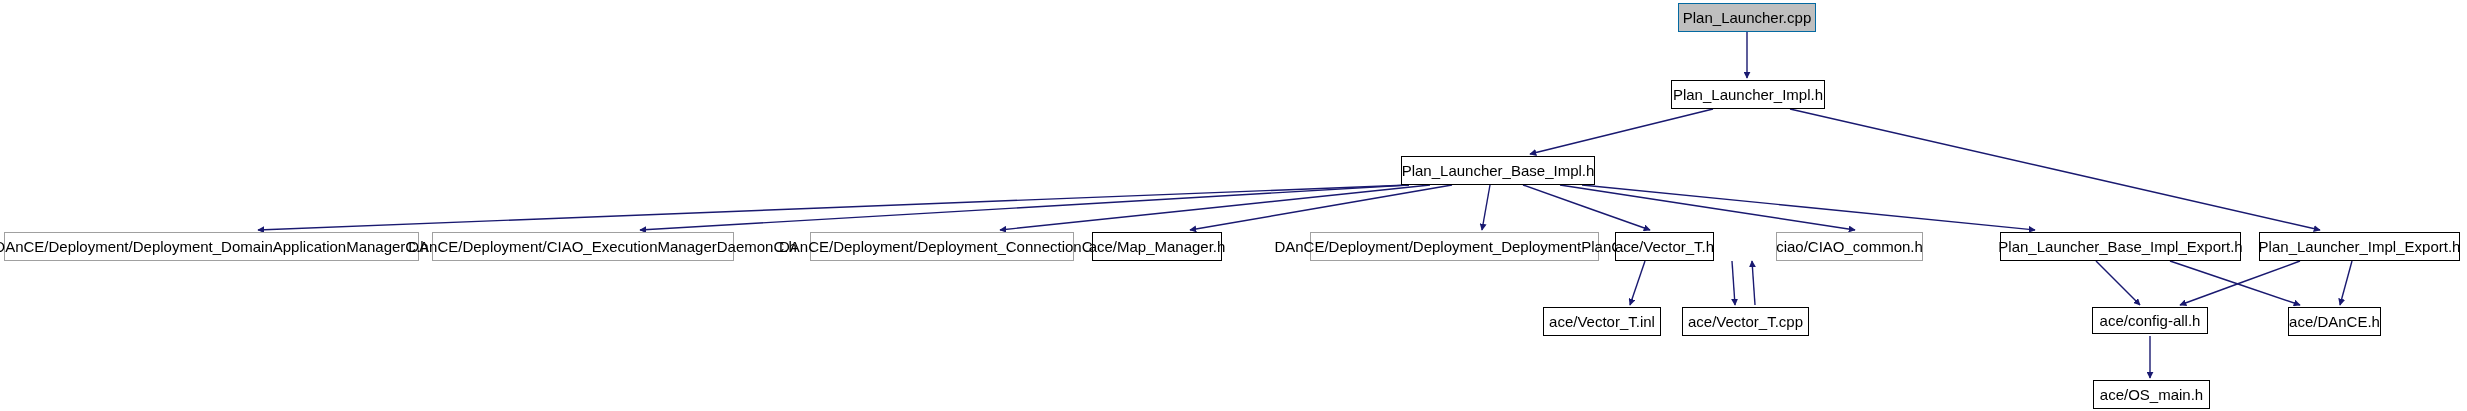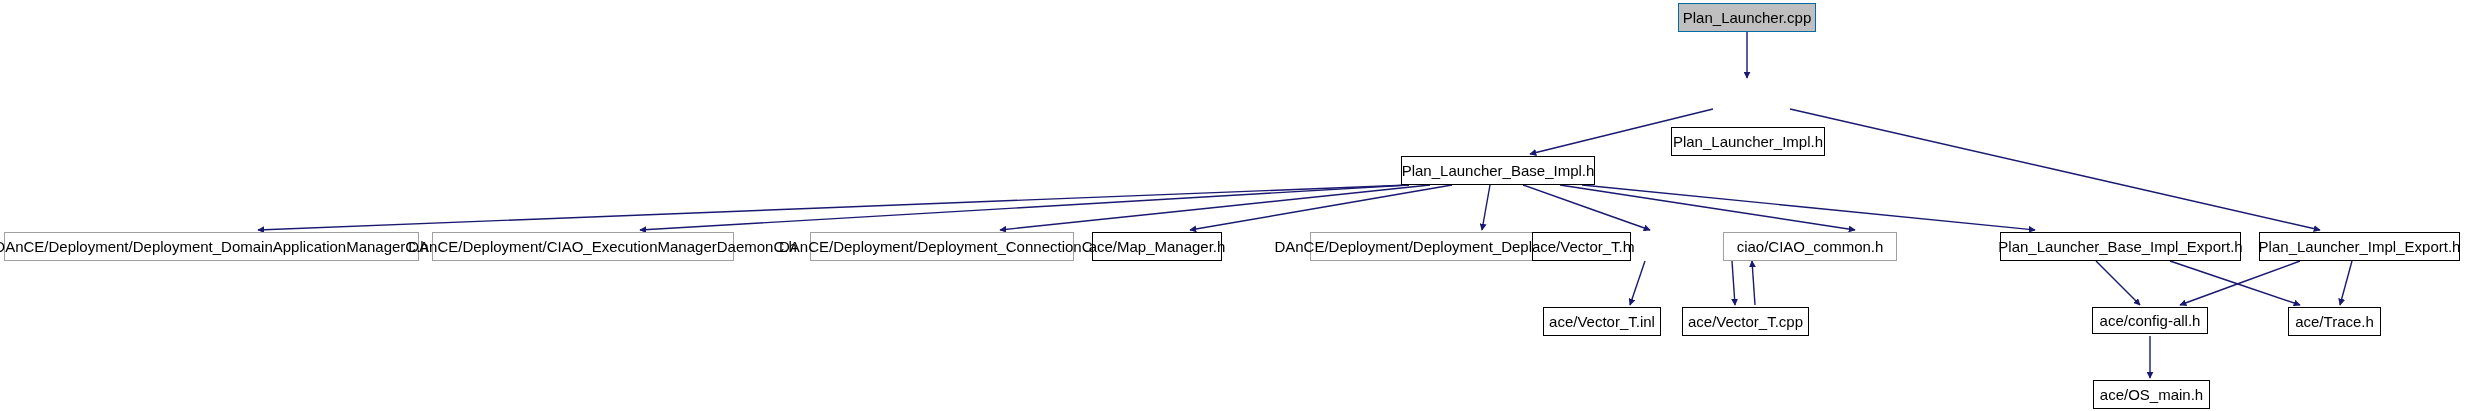--- a/index.html
+++ b/index.html
@@ -42,62 +42,62 @@
         <path d="M 2170 261 L 2235 283 L 2300 305" fill="none" stroke="#191970" stroke-width="1.4" marker-end="url(#arrow)"></path>
         <path d="M 2300 261 L 2240 283 L 2180 305" fill="none" stroke="#191970" stroke-width="1.4" marker-end="url(#arrow)"></path>
         <path d="M 2352 261 L 2346 283 L 2340 305" fill="none" stroke="#191970" stroke-width="1.4" marker-end="url(#arrow)"></path>
         <path d="M 2150 336 L 2150 357 L 2150 378" fill="none" stroke="#191970" stroke-width="1.4" marker-end="url(#arrow)"></path>
       </g>
   </svg>
   <div id="node-layer">
       <div class="node root" style="left: 1678px; top: 3px; width: 138px; height: 29px;">
         <span class="node-label">Plan_Launcher.cpp</span>
       </div>
-      <div class="node" style="left: 1671px; top: 80px; width: 154px; height: 29px; margin-top: 47px;">
+      <div class="node" style="left: 1671px; top: 80px; width: 154px; height: 29px;">
         <span class="node-label">Plan_Launcher_Impl.h</span>
       </div>
       <div class="node" style="left: 1401px; top: 156px; width: 194px; height: 29px;">
         <span class="node-label">Plan_Launcher_Base_Impl.h</span>
       </div>
       <div class="node gray-border" style="left: 4px; top: 232px; width: 415px; height: 29px;">
         <span class="node-label">DAnCE/Deployment/Deployment_DomainApplicationManagerC.h</span>
       </div>
       <div class="node gray-border" style="left: 432px; top: 232px; width: 302px; height: 29px; padding-left: 39px;">
         <span class="node-label">DAnCE/Deployment/CIAO_ExecutionManagerDaemonC.h</span>
       </div>
       <div class="node gray-border" style="left: 810px; top: 232px; width: 264px; height: 29px;">
         <span class="node-label">DAnCE/Deployment/Deployment_ConnectionC.h</span>
       </div>
       <div class="node" style="left: 1092px; top: 232px; width: 130px; height: 29px;">
         <span class="node-label">ace/Map_Manager.h</span>
       </div>
       <div class="node gray-border" style="left: 1310px; top: 232px; width: 289px; height: 29px;">
         <span class="node-label">DAnCE/Deployment/Deployment_DeploymentPlanC.h</span>
       </div>
-      <div class="node" style="left: 1532px; top: 232px; width: 99px; height: 29px;">
+      <div class="node" style="left: 1615px; top: 232px; width: 99px; height: 29px;">
         <span class="node-label">ace/Vector_T.h</span>
       </div>
-      <div class="node gray-border" style="left: 1723px; top: 232px; width: 174px; height: 29px;">
+      <div class="node gray-border" style="left: 1776px; top: 232px; width: 147px; height: 29px;">
         <span class="node-label">ciao/CIAO_common.h</span>
       </div>
       <div class="node" style="left: 2000px; top: 232px; width: 241px; height: 29px; justify-content: center;">
         <span class="node-label">Plan_Launcher_Base_Impl_Export.h</span>
       </div>
       <div class="node" style="left: 2259px; top: 232px; width: 201px; height: 29px; align-items: center;">
         <span class="node-label">Plan_Launcher_Impl_Export.h</span>
       </div>
       <div class="node" style="left: 1543px; top: 307px; width: 118px; height: 29px;">
         <span class="node-label">ace/Vector_T.inl</span>
       </div>
       <div class="node" style="left: 1682px; top: 307px; width: 127px; height: 29px;">
         <span class="node-label">ace/Vector_T.cpp</span>
       </div>
       <div class="node" style="left: 2092px; top: 307px; width: 116px; height: 27px;">
         <span class="node-label">ace/config-all.h</span>
       </div>
       <div class="node" style="left: 2288px; top: 307px; width: 93px; height: 29px;">
-        <span class="node-label">ace/Trace.h</span>
+        <span class="node-label">ace/DAnCE.h</span>
       </div>
       <div class="node" style="left: 2093px; top: 380px; width: 117px; height: 29px;">
         <span class="node-label">ace/OS_main.h</span>
       </div>
     </div>
 </div>
 
 </body></html>

